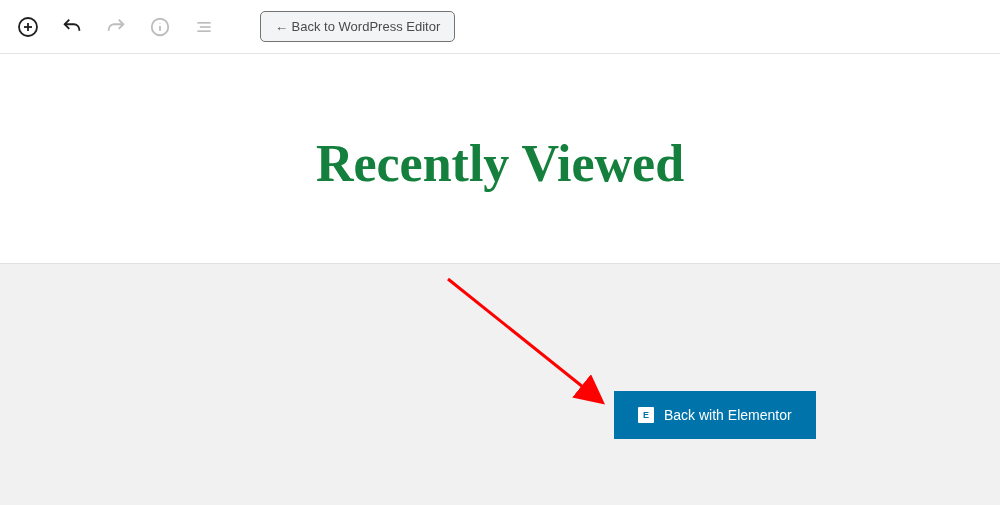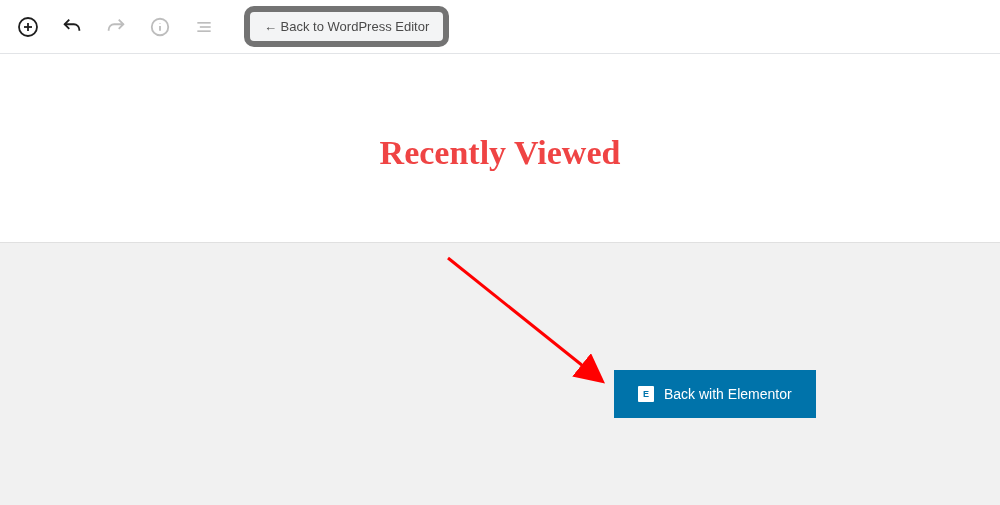--- a/index.html
+++ b/index.html
@@ -30,40 +30,40 @@
       align-items: center;
       justify-content: center;
       color: #1e1e1e;
       cursor: pointer;
     }
     .toolbar-icon.disabled {
       color: #bdbdbd;
       cursor: default;
     }
     .back-button {
-      margin-left: 14px;
+      margin-left: 30px;
       background: #f3f4f5;
-      border: 6px solid #737373;
-      border-radius: 10px;
+      border: 1px solid #737373;
+      border-radius: 5px;
       padding: 7px 14px;
       font-size: 13px;
       color: #4a4a4a;
       cursor: pointer;
     }
     .title-section {
       padding-top: 80px;
       padding-bottom: 70px;
       text-align: center;
       background: #fff;
     }
     .page-title {
       font-family: Georgia, 'Times New Roman', serif;
-      font-size: 34px;
+      font-size: 52px;
       font-weight: 700;
-      color: #ef4444;
+      color: #15803d;
     }
     .content-section {
       background: #f1f1f1;
       height: 265px;
       position: relative;
       border-top: 1px solid #e0e0e0;
     }
     .elementor-button {
       position: absolute;
       left: 614px;

